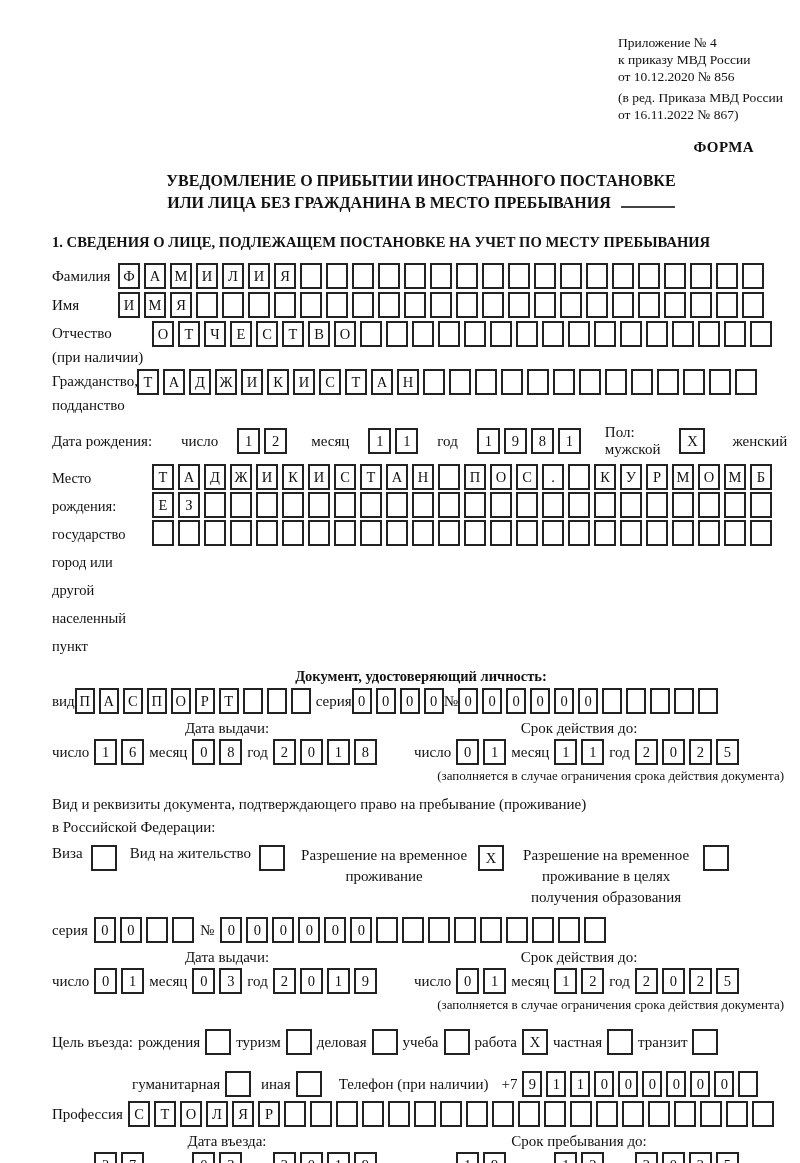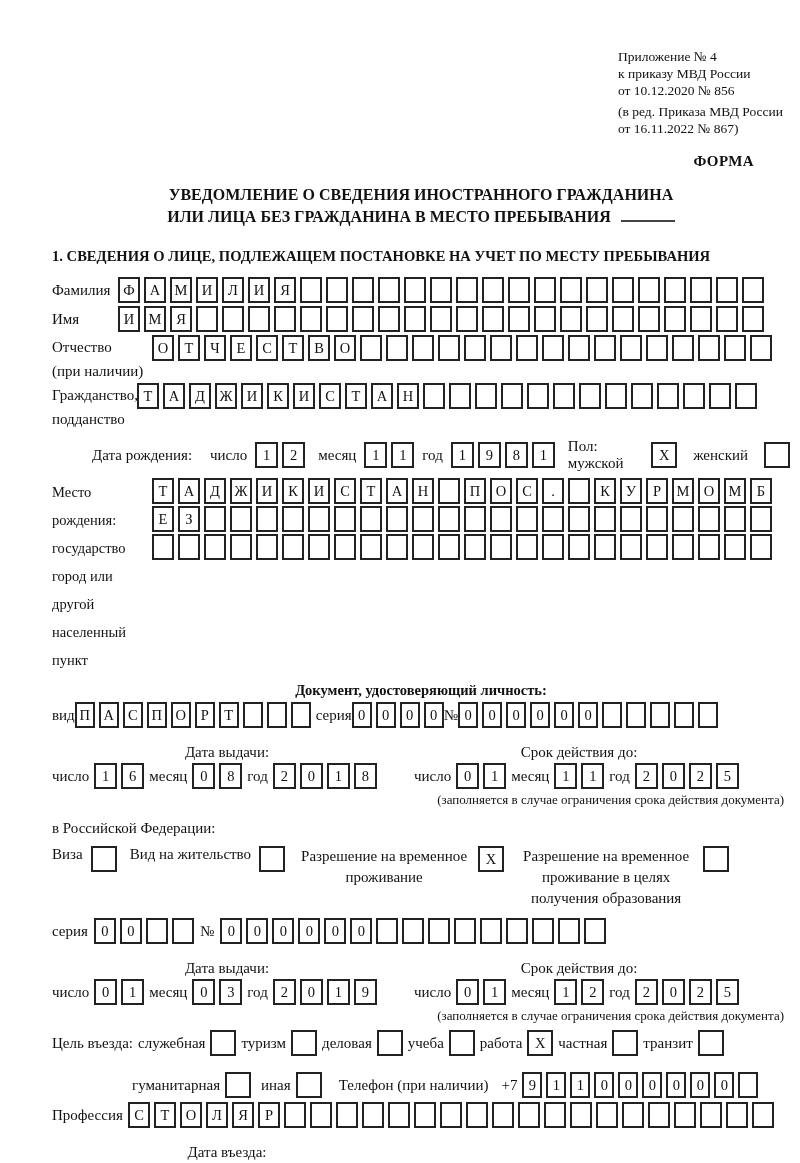--- a/index.html
+++ b/index.html
@@ -2,21 +2,21 @@
 <html><head>
 <meta charset="utf-8">
 <style>
   * { box-sizing: border-box; margin: 0; padding: 0; }
   html,body { background:#ffffff; }
   body {
     width: 800px; height: 1163px; margin: 0 auto;
     font-family: "Liberation Serif", "DejaVu Serif", serif;
     font-size: 15px; color: #111;
   }
-  .page { width: 800px; height: 1163px; padding: 48px 10px 0 52px; overflow: hidden; }
+  .page { width: 800px; height: 1163px; padding: 34px 10px 0 52px; overflow: hidden; }
 
   
   .hdr { margin-left: 566px; font-size: 13.5px; line-height: 17px; }
   .hdr-ed { margin-top: 4px; }
   .forma { font-weight: bold; text-align: right; margin: 16px 36px 0 0; font-size: 15px; letter-spacing: .4px; }
 
   .title { text-align: center; font-weight: bold; font-size: 16px; margin-top: 14px; line-height: 22px; }
   .blank { display: inline-block; width: 54px; border-bottom: 2px solid #444; height: 14px; margin-left: 10px; }
   .sec { font-weight: bold; font-size: 14.6px; margin-top: 20px; }
 
@@ -41,57 +41,57 @@
   .stack { display: flex; flex-direction: column; gap: 2px; }
 
   .r-surname { margin-top: 12px; }
   .r-gap3 { margin-top: 3px; }
   .lw66 { width: 66px; } .lw100 { width: 100px; } .lw85 { width: 85px; } .lw110 { width: 110px; } .lw76 { width: 76px; }
 
   .sp5 { margin-left: 5px; } .sp8 { margin-left: 8px; } .sp12 { margin-left: 12px; }
 
   .doc-head { text-align: center; font-weight: bold; font-size: 14.5px; margin-top: 8px; }
 
-  .captions { display: flex; margin-top: 16px; }
+  .captions { display: flex; margin-top: 6px; }
   .cap-l { width: 350px; text-align: center; flex: 0 0 auto; }
   .cap-r { width: 330px; text-align: center; flex: 0 0 auto; margin-left: 12px; }
   .daterow { display: flex; align-items: center; margin-top: 2px; }
   .dgroup { display: flex; align-items: center; gap: 5px; width: 350px; flex: 0 0 auto; }
   .dgroup2 { display: flex; align-items: center; gap: 5px; margin-left: 12px; flex: 0 0 auto; }
   .footnote { font-size: 13px; text-align: right; padding-right: 6px; margin-top: 3px; }
 
   .intro { margin-top: 9px; line-height: 23px; }
 
   .opts { display: flex; align-items: flex-start; margin-top: 6px; gap: 13px; }
   .opt { display: flex; align-items: flex-start; gap: 8px; }
   .opt-text { text-align: center; line-height: 21px; }
   .w170 { width: 172px; } .w178 { width: 178px; }
 
   .r-series2 { margin-top: 9px; }
-  .purposerow { display: flex; align-items: center; gap: 5px; margin-top: 6px; }
+  .purposerow { display: flex; align-items: center; gap: 5px; margin-top: 16px; }
   .phonerow { display: flex; align-items: center; gap: 5px; margin-top: 16px; padding-left: 80px; }
   .r-prof { margin-top: 4px; }
 </style>
 </head>
 <body>
 
 <div class="page">
 
   <div class="hdr">
     <div>Приложение № 4</div>
     <div>к приказу МВД России</div>
     <div>от 10.12.2020 № 856</div>
     <div class="hdr-ed">(в ред. Приказа МВД России</div>
     <div>от 16.11.2022 № 867)</div>
   </div>
 
   <div class="forma">ФОРМА</div>
 
   <div class="title">
-    <div>УВЕДОМЛЕНИЕ О СВЕДЕНИЯ ИНОСТРАННОГО ГРАЖДАНИНА</div>
+    <div>УВЕДОМЛЕНИЕ О ПРИБЫТИИ ИНОСТРАННОГО ПОСТАНОВКЕ</div>
     <div><span>ИЛИ ЛИЦА БЕЗ ГРАЖДАНИНА В МЕСТО ПРЕБЫВАНИЯ</span><span class="blank"></span></div>
   </div>
 
   <div class="sec">1. СВЕДЕНИЯ О ЛИЦЕ, ПОДЛЕЖАЩЕМ ПОСТАНОВКЕ НА УЧЕТ ПО МЕСТУ ПРЕБЫВАНИЯ</div>
 
   <div class="row r-surname">
     <span class="lbl lw66">Фамилия</span>
     <span class="cells">
         <span>Ф</span>
         <span>А</span>
@@ -211,21 +211,21 @@
         <span></span>
         <span></span>
         <span></span>
         <span></span>
         <span></span>
         <span></span>
         <span></span>
       </span>
   </div>
 
-  <div class="row" style="margin-top:7px; gap:8px;margin-left:40px;">
+  <div class="row" style="margin-top:7px; gap:19px;">
     <span class="lbl lw110">Дата рождения:</span>
     <span>число</span>
     <span class="cells dcells">
         <span>1</span>
         <span>2</span>
       </span>
     <span class="sp5">месяц</span>
     <span class="cells dcells">
         <span>1</span>
         <span>1</span>
@@ -415,20 +415,21 @@
           <span>2</span>
           <span>0</span>
           <span>2</span>
           <span>5</span>
         </span>
     </span>
   </div>
   <div class="footnote">(заполняется в случае ограничения срока действия документа)</div>
 
   <div class="intro">
+    <div>Вид и реквизиты документа, подтверждающего право на пребывание (проживание)</div>
     <div>в Российской Федерации:</div>
   </div>
 
   <div class="opts">
     <span class="opt">
       <span>Виза</span>
       <span class="cells cbox">
           <span></span>
         </span>
     </span>
@@ -528,21 +529,21 @@
           <span>0</span>
           <span>2</span>
           <span>5</span>
         </span>
     </span>
   </div>
   <div class="footnote">(заполняется в случае ограничения срока действия документа)</div>
 
   <div class="purposerow">
     <span>Цель въезда:</span>
-    <span>служебная</span>
+    <span>рождения</span>
     <span class="cells cbox">
         <span></span>
       </span>
     <span>туризм</span>
     <span class="cells cbox">
         <span></span>
       </span>
     <span>деловая</span>
     <span class="cells cbox">
         <span></span>
@@ -616,20 +617,21 @@
         <span></span>
         <span></span>
         <span></span>
         <span></span>
         <span></span>
       </span>
   </div>
 
   <div class="captions">
     <span class="cap-l">Дата въезда:</span>
+    <span class="cap-r">Срок пребывания до:</span>
   </div>
   <div class="daterow">
     <span class="dgroup">
       <span>число</span>
       <span class="cells dcells">
           <span>2</span>
           <span>7</span>
         </span>
       <span>месяц</span>
       <span class="cells dcells">

